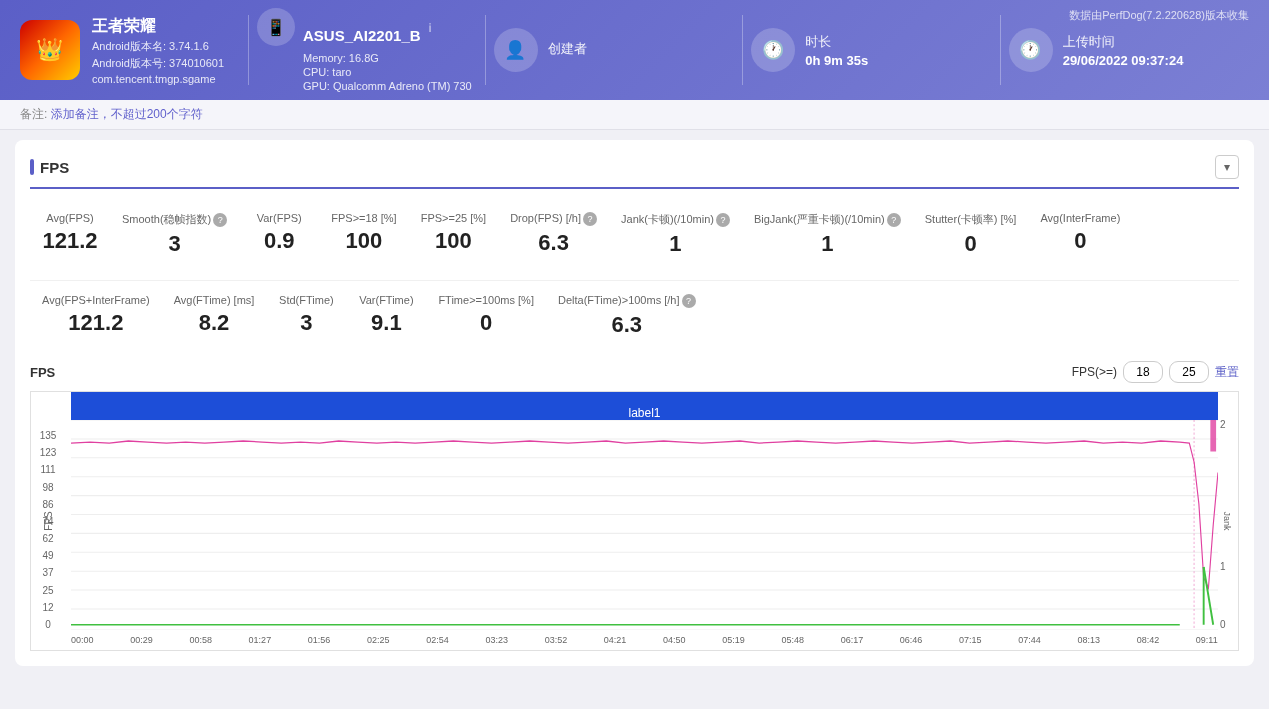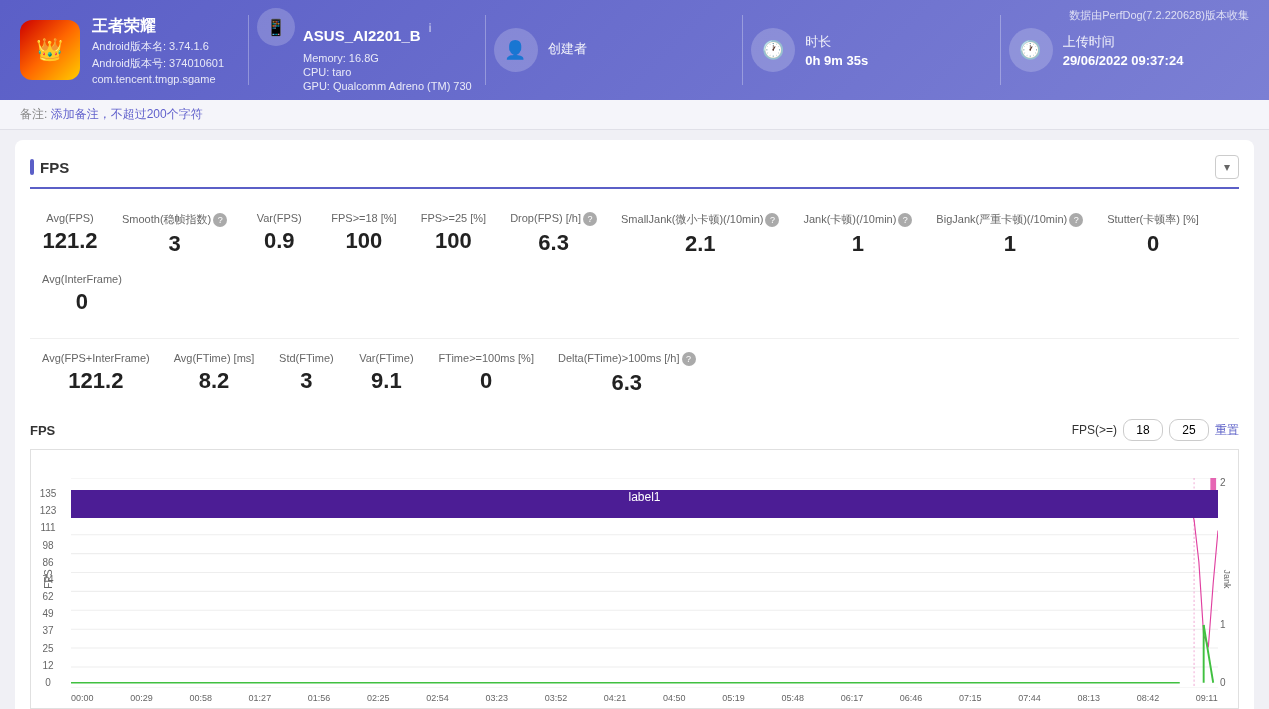--- a/index.html
+++ b/index.html
@@ -239,28 +239,27 @@
       width: 100%;
       height: 260px;
       border: 1px solid #e0e0e0;
     }
     .chart-label-band {
       position: absolute;
       top: 0;
       left: 40px;
       right: 20px;
       height: 28px;
-      background: #4c1d95;
-      display: flex;
-      align-items: flex-start;
+      background: #1d4ed8;
+      display: flex;
+      align-items: flex-end;
       justify-content: center;
       color: white;
       font-size: 12px;
       z-index: 2;
-      margin-top: 40px;
     }
     .chart-inner {
       position: absolute;
       top: 28px;
       left: 40px;
       right: 20px;
       bottom: 20px;
     }
     .y-axis {
       position: absolute;
@@ -427,24 +426,20 @@
     <div class="label">FPS&gt;=18 [%]</div>
     <div class="value">100</div>
   </div>
         <div class="stat-item">
     <div class="label">FPS&gt;=25 [%]</div>
     <div class="value">100</div>
   </div>
         <div class="stat-item">
     <div class="label">Drop(FPS) [/h]<span class="help-icon">?</span></div>
     <div class="value">6.3</div>
-  </div>
-        <div class="stat-item">
-    <div class="label">SmallJank(微小卡顿)(/10min)<span class="help-icon">?</span></div>
-    <div class="value">2.1</div>
   </div>
         <div class="stat-item">
     <div class="label">Jank(卡顿)(/10min)<span class="help-icon">?</span></div>
     <div class="value">1</div>
   </div>
         <div class="stat-item">
     <div class="label">BigJank(严重卡顿)(/10min)<span class="help-icon">?</span></div>
     <div class="value">1</div>
   </div>
         <div class="stat-item">

